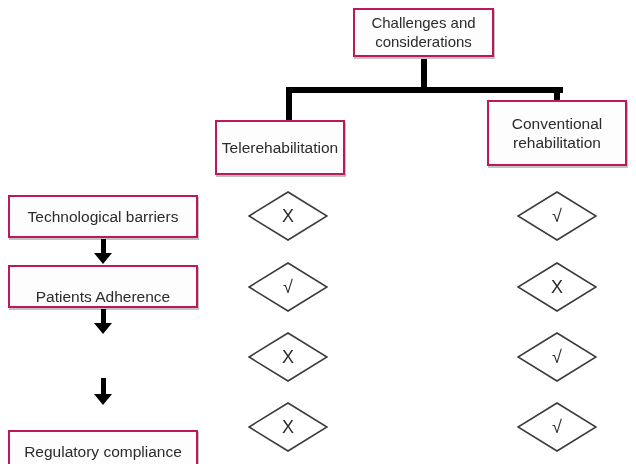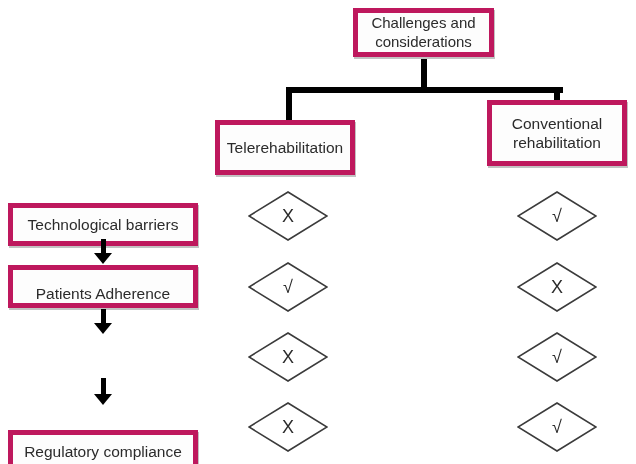--- a/index.html
+++ b/index.html
@@ -9,35 +9,35 @@
     height: 464px;
     background: #ffffff;
     font-family: "Liberation Sans", sans-serif;
     color: #2b2b2b;
     overflow: hidden;
   }
   
   .node {
     position: absolute;
     background: #fdfdfd;
-    border: 5px solid #be185d;
+    border: 2px solid #be185d;
     box-shadow: 1px 2px 0 #c2c2c2;
     display: flex;
     align-items: center;
     justify-content: center;
     text-align: center;
     font-size: 15.5px;
     line-height: 1.25;
     box-sizing: border-box;
   }
   .root-box   { left: 353px; top: 8px;  width: 141px; height: 49px; font-size: 15px; }
-  .tele-box   { left: 215px; top: 120px; width: 140px; height: 55px; }
+  .tele-box   { left: 215px; top: 120px; width: 130px; height: 55px; }
   .conv-box   { left: 487px; top: 100px; width: 140px; height: 66px; }
   .row-box    { left: 8px; width: 190px; height: 43px; }
-  .row-box.r0 { top: 203px; }
+  .row-box.r0 { top: 195px; }
   .row-box.r1 { top: 265px; align-items: flex-end; }
   .row-box.r2 { top: 334px; }
   .row-box.r3 { top: 406px; margin-top: 24px; }
 
   
   .tline { position: absolute; background: #000000; }
   .stem-top    { left: 421px; top: 56px; width: 6px; height: 36px; }
   .branch-h    { left: 286px; top: 87px; width: 277px; height: 6px; }
   .drop-left   { left: 286px; top: 87px; width: 6px; height: 34px; }
   .drop-right  { left: 554px; top: 87px; width: 6px; height: 31px; }

